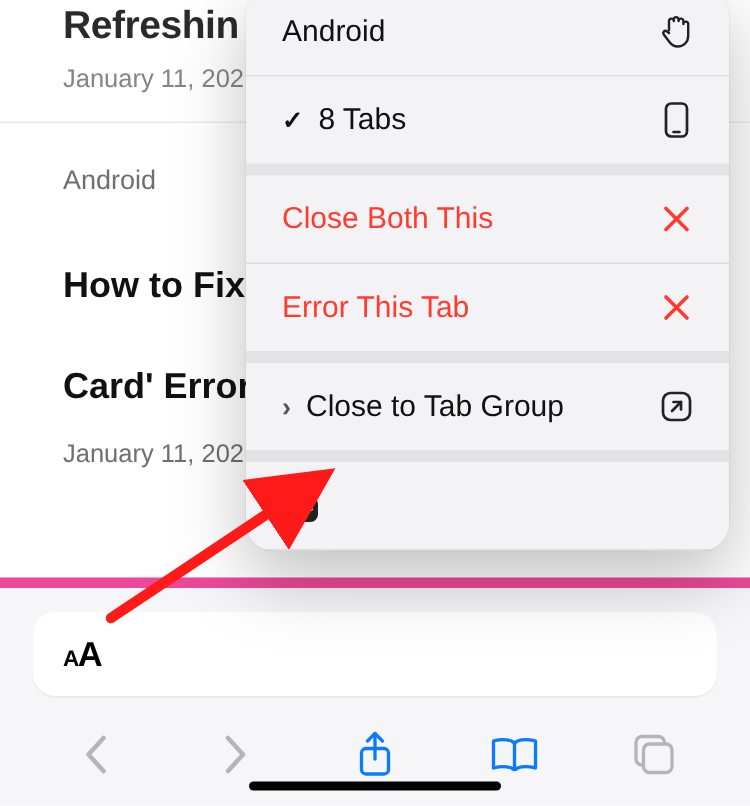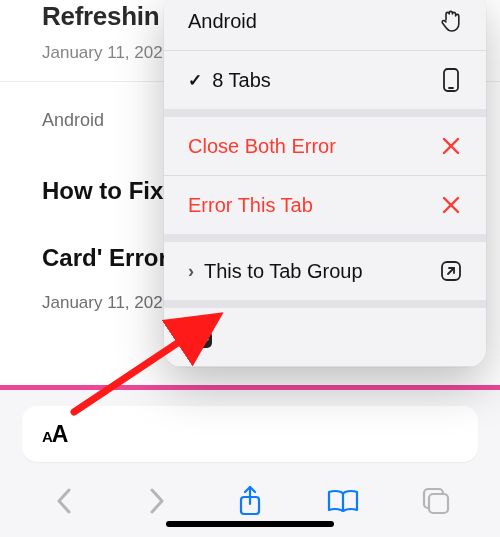--- a/index.html
+++ b/index.html
@@ -15,21 +15,21 @@
   .article-date { font-size: 17px; color: #6f6f6f; margin-top: 10px; }
   .divider { border-top: 1px solid #ececec; margin: 0; }
   .article-cat { font-size: 18px; color: #6f6f6f; margin-bottom: 10px; }
   .article2 { padding: 28px 42px 0; }
   .article-title2 { font-size: 24px; font-weight: 700; line-height: 1.4;
                     color: #111; white-space: pre-line; }
   .article-date2 { font-size: 17px; color: #6f6f6f; margin-top: 18px; }
 
   .toolbar {
     position: absolute; left: 0; right: 0; top: 385px; height: 152px;
-    background: #f6f6f8; border-top: 5px solid #ec4899;
+    background: #f6f6f8; border-top: 7px solid #ec4899;
   }
   .url-bar {
     position: absolute; left: 22px; right: 22px; top: 16px; height: 56px;
     background: #fff; border-radius: 15px; box-shadow: 0 1px 1px rgba(0,0,0,0.05);
     display: flex; align-items: center; padding: 0 20px;
   }
   .reader-aa { font-family: -apple-system, sans-serif; letter-spacing: -1px; }
   .reader-aa .sm { font-size: 15px; font-weight: 600; }
   .reader-aa .lg { font-size: 23px; font-weight: 600; }
 
@@ -155,21 +155,21 @@
     <span class="icon">
       <svg width="18" height="26" viewBox="0 0 18 26">
           <rect x="2" y="2" width="14" height="22" rx="3.5" fill="none" stroke="#222" stroke-width="1.8"></rect>
           <line x1="7" y1="21" x2="11" y2="21" stroke="#222" stroke-width="1.8" stroke-linecap="round"></line>
         </svg>
     </span>
   </div>
   <div class="menu-sep-thick"></div>
 
   <div class="menu-item red">
-    <span class="label">Close Both Error</span>
+    <span class="label">Close Both This</span>
     <span class="icon">
       <svg width="20" height="20" viewBox="0 0 20 20">
           <line x1="3" y1="3" x2="17" y2="17" stroke="currentColor" stroke-width="2.4" stroke-linecap="round"></line>
           <line x1="17" y1="3" x2="3" y2="17" stroke="currentColor" stroke-width="2.4" stroke-linecap="round"></line>
         </svg>
     </span>
   </div>
   <div class="menu-sep"></div>
 
   <div class="menu-item red">
@@ -179,21 +179,21 @@
           <line x1="3" y1="3" x2="17" y2="17" stroke="currentColor" stroke-width="2.4" stroke-linecap="round"></line>
           <line x1="17" y1="3" x2="3" y2="17" stroke="currentColor" stroke-width="2.4" stroke-linecap="round"></line>
         </svg>
     </span>
   </div>
   <div class="menu-sep-thick"></div>
 
   <div class="menu-item">
     <span class="label">
       <span class="chev">›</span>
-      <span>This to Tab Group</span>
+      <span>Close to Tab Group</span>
     </span>
     <span class="icon">
       <svg width="24" height="24" viewBox="0 0 24 24">
           <rect x="3" y="3" width="18" height="18" rx="5" fill="none" stroke="#222" stroke-width="1.8"></rect>
           <line x1="9" y1="15" x2="15" y2="9" stroke="#222" stroke-width="1.8" stroke-linecap="round"></line>
           <polyline points="10,9 15,9 15,14" fill="none" stroke="#222" stroke-width="1.8" stroke-linecap="round" stroke-linejoin="round"></polyline>
         </svg>
     </span>
   </div>
   <div class="menu-sep-thick"></div>

